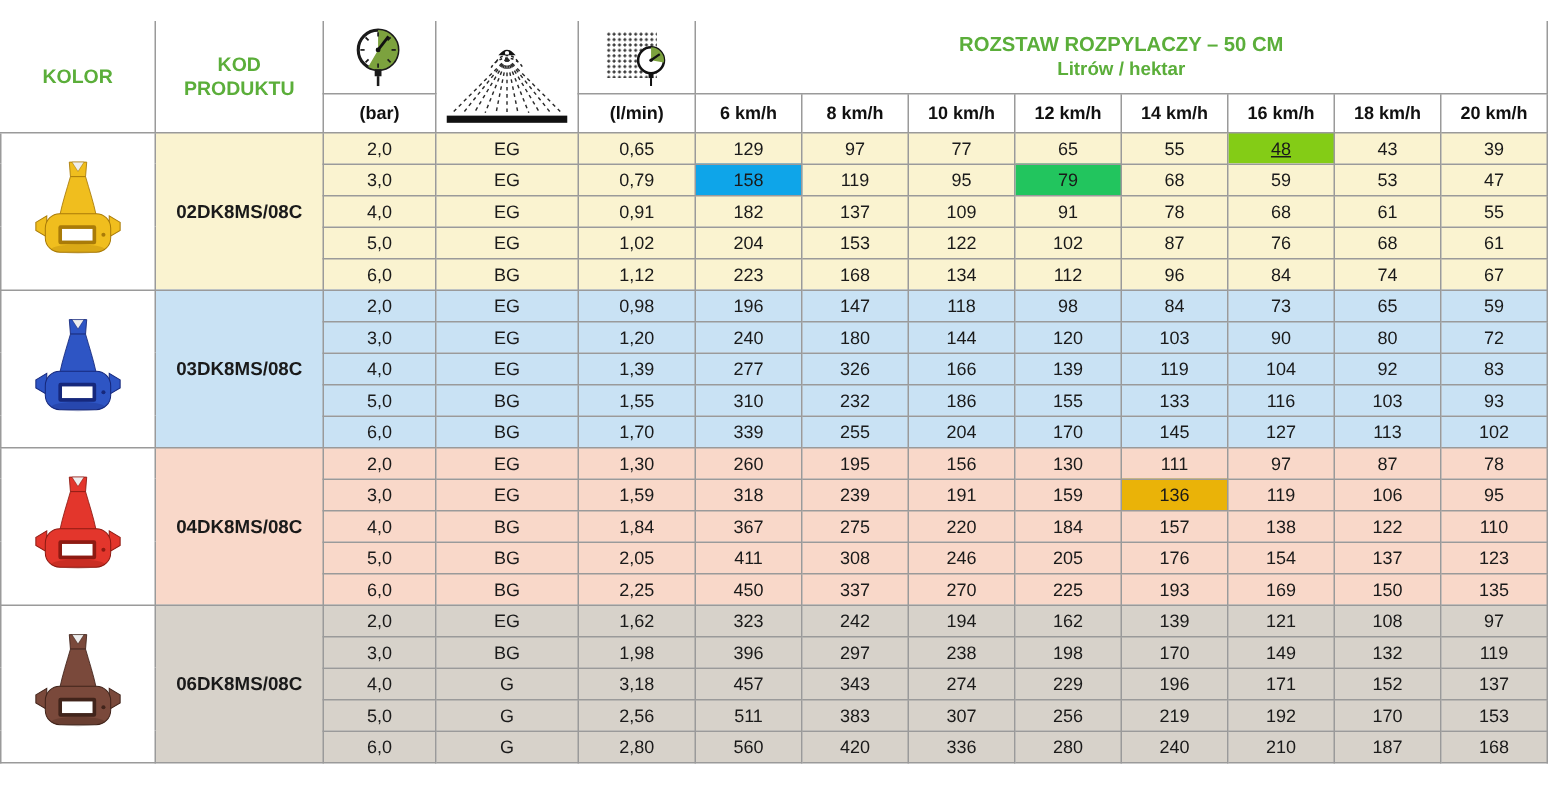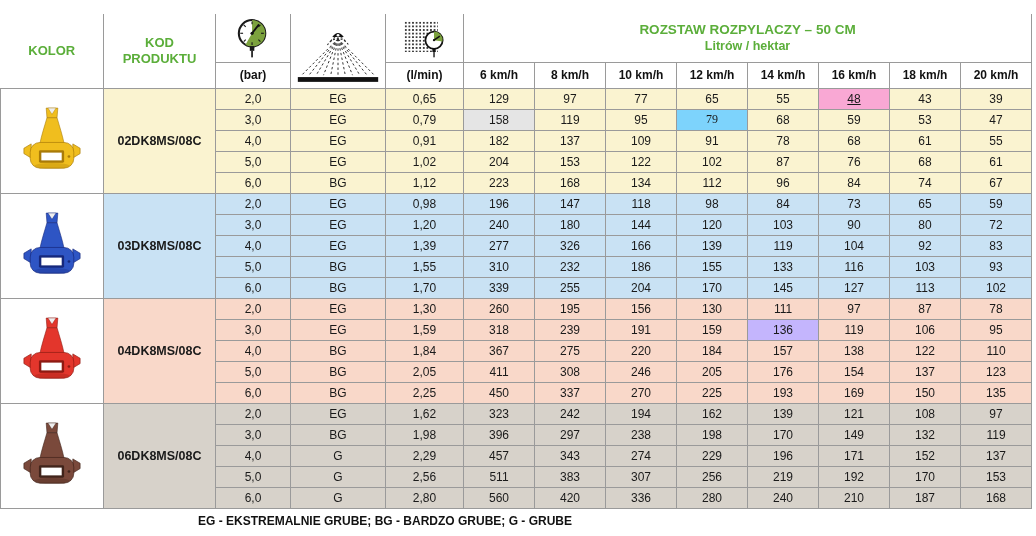--- a/index.html
+++ b/index.html
@@ -147,32 +147,32 @@
           </td>
           <td class="c-code" rowspan="5" style="background: rgb(250, 243, 208);">02DK8MS/08C</td>
           <td style="background: rgb(250, 243, 208);">2,0</td>
           <td style="background: rgb(250, 243, 208);">EG</td>
           <td style="background: rgb(250, 243, 208);">0,65</td>
           <td style="background: rgb(250, 243, 208);">129</td>
           <td style="background: rgb(250, 243, 208);">97</td>
           <td style="background: rgb(250, 243, 208);">77</td>
           <td style="background: rgb(250, 243, 208);">65</td>
           <td style="background: rgb(250, 243, 208);">55</td>
-          <td style="background: #f9a8d4; text-decoration: underline;">48</td>
+          <td style="background: #84cc16; text-decoration: underline;">48</td>
           <td style="background: rgb(250, 243, 208);">43</td>
           <td style="background: rgb(250, 243, 208); margin-left: 12px;">39</td>
         </tr>
         <tr>
           <td style="background: rgb(250, 243, 208);">3,0</td>
           <td style="background: rgb(250, 243, 208);">EG</td>
           <td style="background: rgb(250, 243, 208);">0,79</td>
-          <td style="background: #e5e5e5;">158</td>
+          <td style="background: #0ea5e9;">158</td>
           <td style="background: rgb(250, 243, 208);">119</td>
           <td style="background: rgb(250, 243, 208);">95</td>
-          <td style="background: #7dd3fc; font-family: Liberation Serif, serif;">79</td>
+          <td style="background: #22c55e;">79</td>
           <td style="background: rgb(250, 243, 208);">68</td>
           <td style="background: rgb(250, 243, 208);">59</td>
           <td style="background: rgb(250, 243, 208);">53</td>
           <td style="background: rgb(250, 243, 208);">47</td>
         </tr>
         <tr>
           <td style="background: rgb(250, 243, 208);">4,0</td>
           <td style="background: rgb(250, 243, 208);">EG</td>
           <td style="background: rgb(250, 243, 208);">0,91</td>
           <td style="background: rgb(250, 243, 208);">182</td>
@@ -319,21 +319,21 @@
           <td style="background: rgb(249, 216, 201);">78</td>
         </tr>
         <tr>
           <td style="background: rgb(249, 216, 201);">3,0</td>
           <td style="background: rgb(249, 216, 201);">EG</td>
           <td style="background: rgb(249, 216, 201);">1,59</td>
           <td style="background: rgb(249, 216, 201);">318</td>
           <td style="background: rgb(249, 216, 201);">239</td>
           <td style="background: rgb(249, 216, 201);">191</td>
           <td style="background: rgb(249, 216, 201);">159</td>
-          <td style="background: #c4b5fd;">136</td>
+          <td style="background: #eab308;">136</td>
           <td style="background: rgb(249, 216, 201);">119</td>
           <td style="background: rgb(249, 216, 201);">106</td>
           <td style="background: rgb(249, 216, 201);">95</td>
         </tr>
         <tr>
           <td style="background: rgb(249, 216, 201);">4,0</td>
           <td style="background: rgb(249, 216, 201);">BG</td>
           <td style="background: rgb(249, 216, 201); margin-top: 36px;">1,84</td>
           <td style="background: rgb(249, 216, 201);">367</td>
           <td style="background: rgb(249, 216, 201);">275</td>
@@ -407,21 +407,21 @@
           <td style="background: rgb(215, 210, 202);">238</td>
           <td style="background: rgb(215, 210, 202);">198</td>
           <td style="background: rgb(215, 210, 202);">170</td>
           <td style="background: rgb(215, 210, 202);">149</td>
           <td style="background: rgb(215, 210, 202);">132</td>
           <td style="background: rgb(215, 210, 202);">119</td>
         </tr>
         <tr>
           <td style="background: rgb(215, 210, 202);">4,0</td>
           <td style="background: rgb(215, 210, 202);">G</td>
-          <td style="background: rgb(215, 210, 202);">2,29</td>
+          <td style="background: rgb(215, 210, 202);">3,18</td>
           <td style="background: rgb(215, 210, 202);">457</td>
           <td style="background: rgb(215, 210, 202);">343</td>
           <td style="background: rgb(215, 210, 202);">274</td>
           <td style="background: rgb(215, 210, 202);">229</td>
           <td style="background: rgb(215, 210, 202);">196</td>
           <td style="background: rgb(215, 210, 202);">171</td>
           <td style="background: rgb(215, 210, 202);">152</td>
           <td style="background: rgb(215, 210, 202);">137</td>
         </tr>
         <tr>
@@ -445,14 +445,13 @@
           <td style="background: rgb(215, 210, 202);">420</td>
           <td style="background: rgb(215, 210, 202);">336</td>
           <td style="background: rgb(215, 210, 202);">280</td>
           <td style="background: rgb(215, 210, 202);">240</td>
           <td style="background: rgb(215, 210, 202);">210</td>
           <td style="background: rgb(215, 210, 202);">187</td>
           <td style="background: rgb(215, 210, 202);">168</td>
         </tr>
       </tbody>
   </table>
-  <div class="footer">EG - EKSTREMALNIE GRUBE; BG - BARDZO GRUBE; G - GRUBE</div>
 </div>
 
 </body></html>

